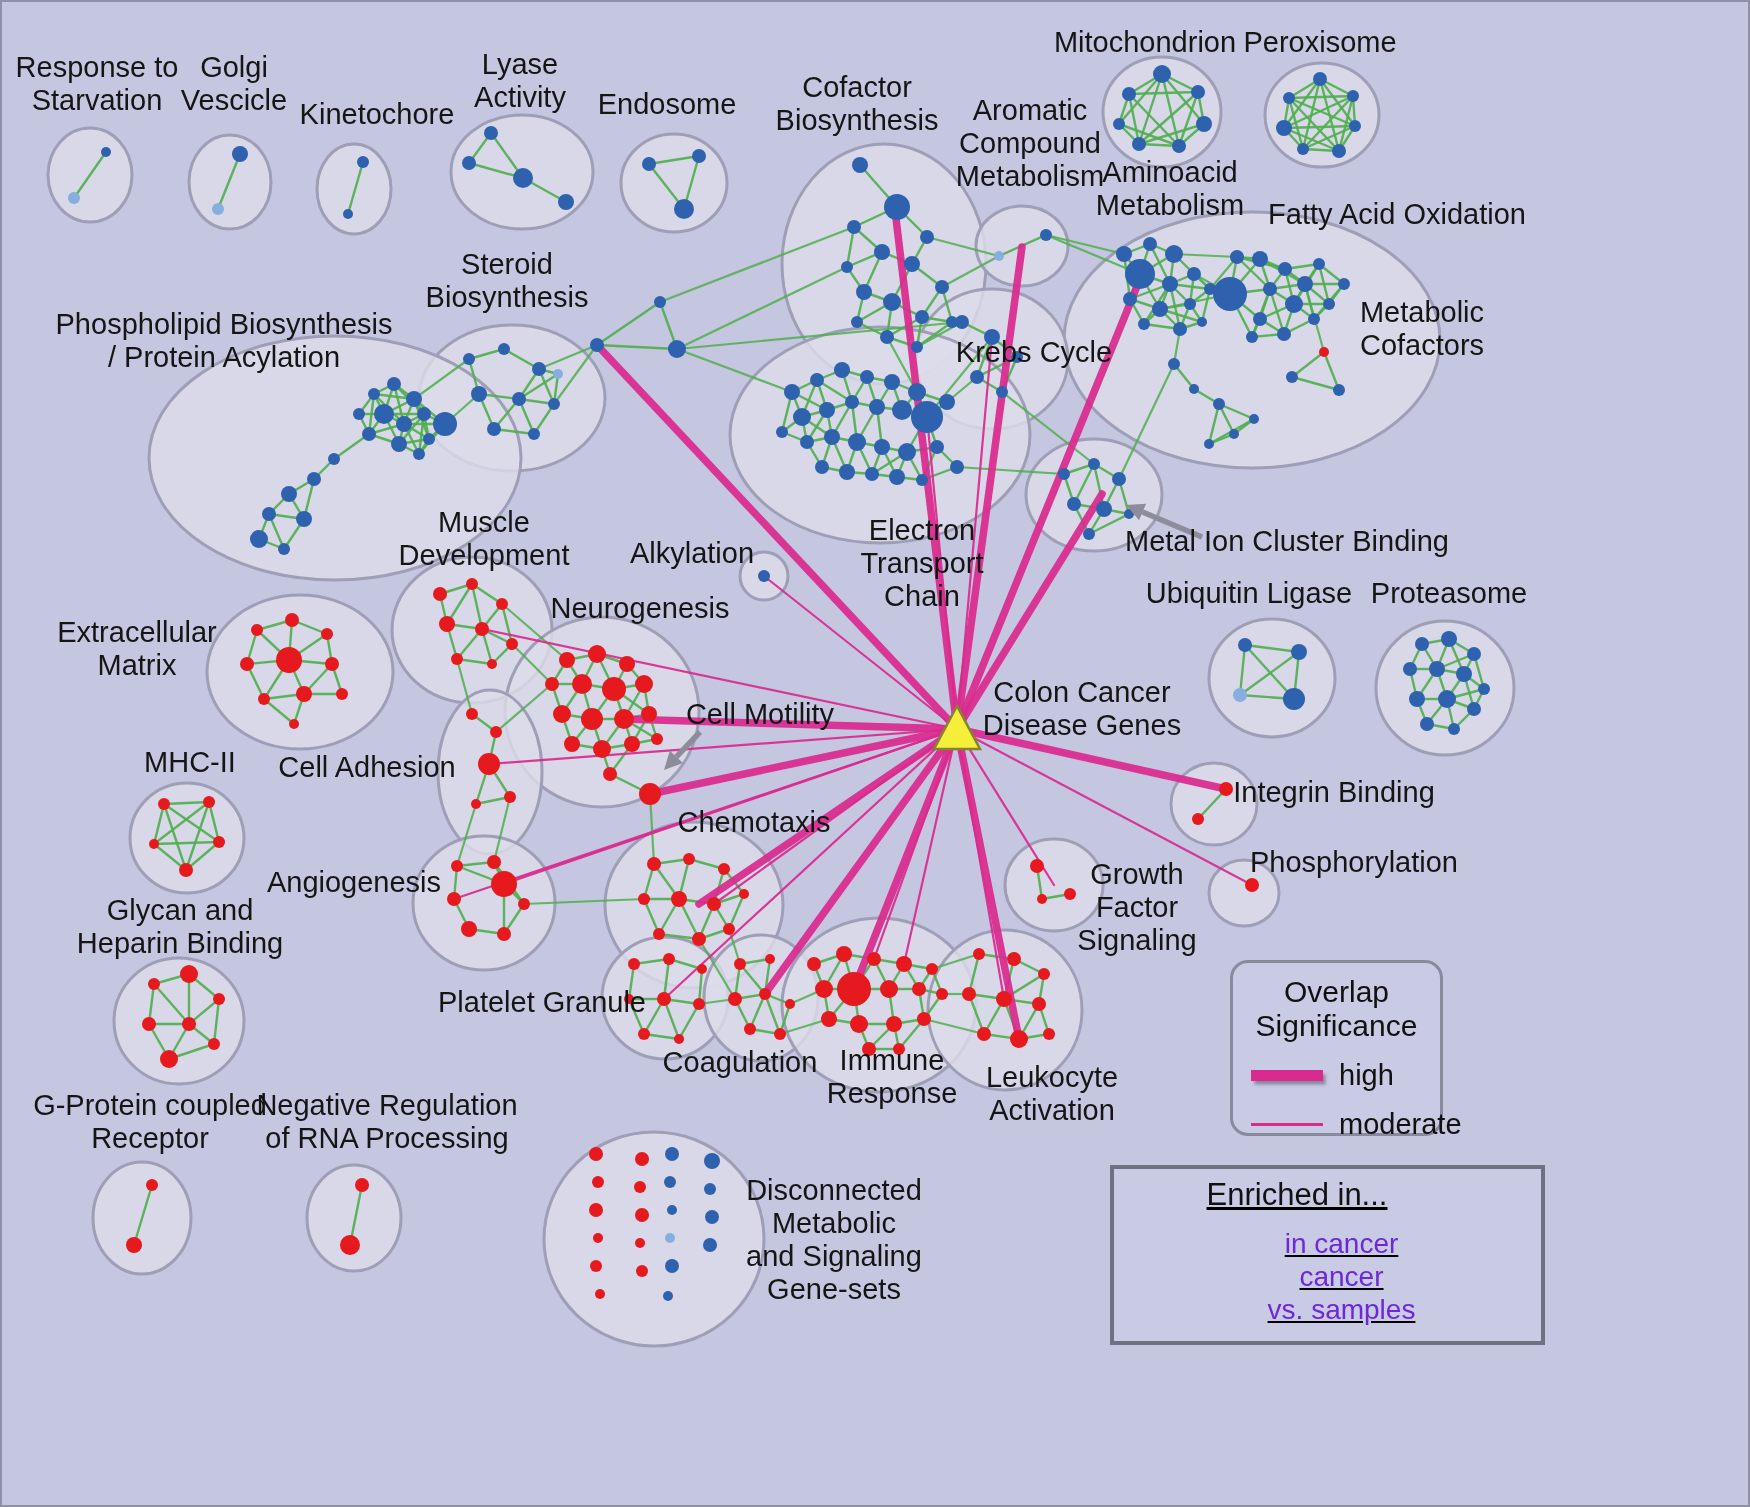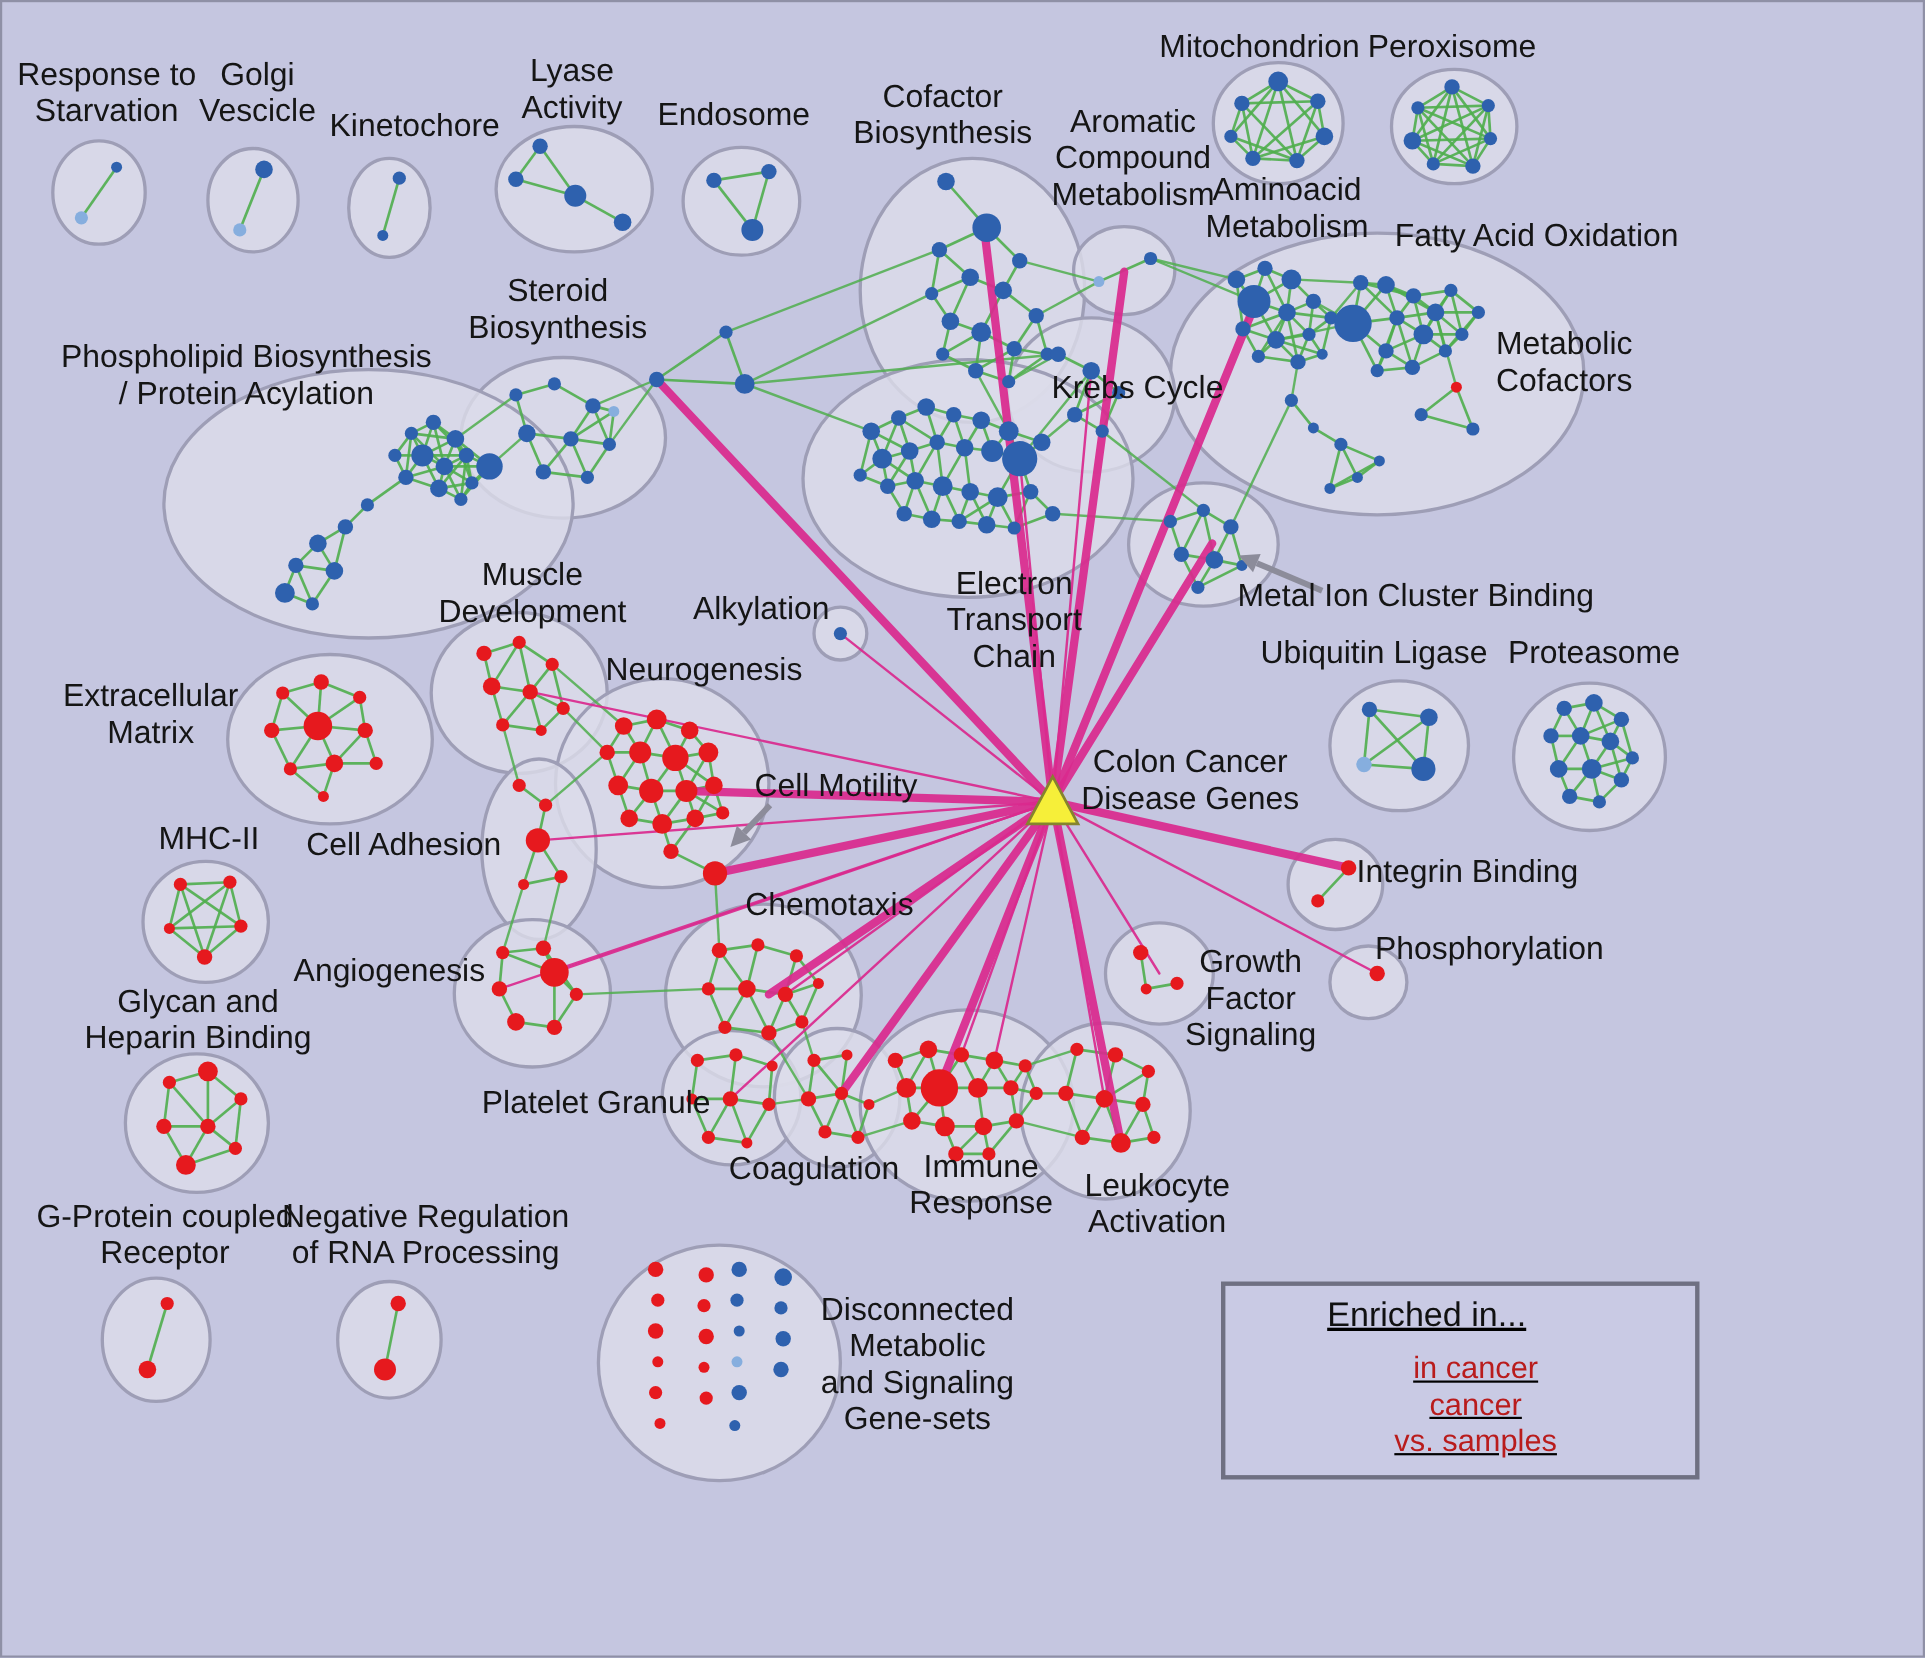--- a/index.html
+++ b/index.html
@@ -24,21 +24,21 @@
 
   .legend-enrich{
     position:absolute;left:1108px;top:1163px;width:435px;height:180px;
     border:4px solid #6f7082;background:#c9cae4;box-sizing:border-box;text-decoration:underline;
   }
   .le-title{width:330px;margin:8px 0 0 18px;text-align:center;font-size:31px;color:#111;}
   .le-body{display:flex;margin:12px 14px 0 42px;}
   .le-left{width:216px;flex:0 0 auto;}
   .le-gradient{width:214px;height:52px;box-shadow:3px 4px 4px rgba(70,70,90,.45);}
   .le-downup{display:flex;justify-content:space-between;font-size:30px;margin-top:10px;color:#111;}
-  .le-side{flex:1;text-align:center;font-size:28px;line-height:33px;padding-top:2px;color:#b91c1c;}
+  .le-side{flex:1;text-align:center;font-size:28px;line-height:33px;padding-top:2px;color:#6d28d9;}
 </style>
 </head>
 <body>
 
 <div class="stage" style="background: rgb(197, 198, 224);">
 
   <svg id="map-svg" width="1750" height="1507" viewBox="0 0 1750 1507">
       <g>
         <ellipse cx="88" cy="173" rx="42" ry="47" fill="#dcdcea" fill-opacity="0.8" stroke="#9e9eb6" stroke-width="3"></ellipse>
         <ellipse cx="228" cy="180" rx="41" ry="47" fill="#dcdcea" fill-opacity="0.8" stroke="#9e9eb6" stroke-width="3"></ellipse>
@@ -1030,20 +1030,34 @@
         <text x="890" y="1068" text-anchor="middle"><tspan x="890" y="1068">Immune</tspan><tspan x="890" y="1101">Response</tspan></text>
         <text x="1050" y="1085" text-anchor="middle"><tspan x="1050" y="1085">Leukocyte</tspan><tspan x="1050" y="1118">Activation</tspan></text>
         <text x="148" y="1113" text-anchor="middle"><tspan x="148" y="1113">G-Protein coupled</tspan><tspan x="148" y="1146">Receptor</tspan></text>
         <text x="385" y="1113" text-anchor="middle"><tspan x="385" y="1113">Negative Regulation</tspan><tspan x="385" y="1146">of RNA Processing</tspan></text>
         <text x="832" y="1198" text-anchor="middle"><tspan x="832" y="1198">Disconnected</tspan><tspan x="832" y="1231">Metabolic</tspan><tspan x="832" y="1264">and Signaling</tspan><tspan x="832" y="1297">Gene-sets</tspan></text>
         <text x="758" y="722" text-anchor="middle"><tspan x="758" y="722">Cell Motility</tspan></text>
         <text x="1080" y="700" text-anchor="middle"><tspan x="1080" y="700">Colon Cancer</tspan><tspan x="1080" y="733">Disease Genes</tspan></text>
       </g>
     </svg>
 
+  <div class="legend-overlap">
+    <div class="lo-title">
+      <div>Overlap</div>
+      <div>Significance</div>
+    </div>
+    <div class="lo-row">
+      <span class="lo-swatch-high" style="background: rgb(217, 42, 142);"></span>
+      <span class="lo-label">high</span>
+    </div>
+    <div class="lo-row">
+      <span class="lo-swatch-moderate" style="background: rgb(217, 42, 142);"></span>
+      <span class="lo-label">moderate</span>
+    </div>
+  </div>
 
   <div class="legend-enrich">
     <div class="le-title">Enriched in...</div>
     <div class="le-body">
       <div class="le-side">
         <div>in cancer</div>
         <div>cancer</div>
         <div>vs. samples</div>
       </div>
     </div>

